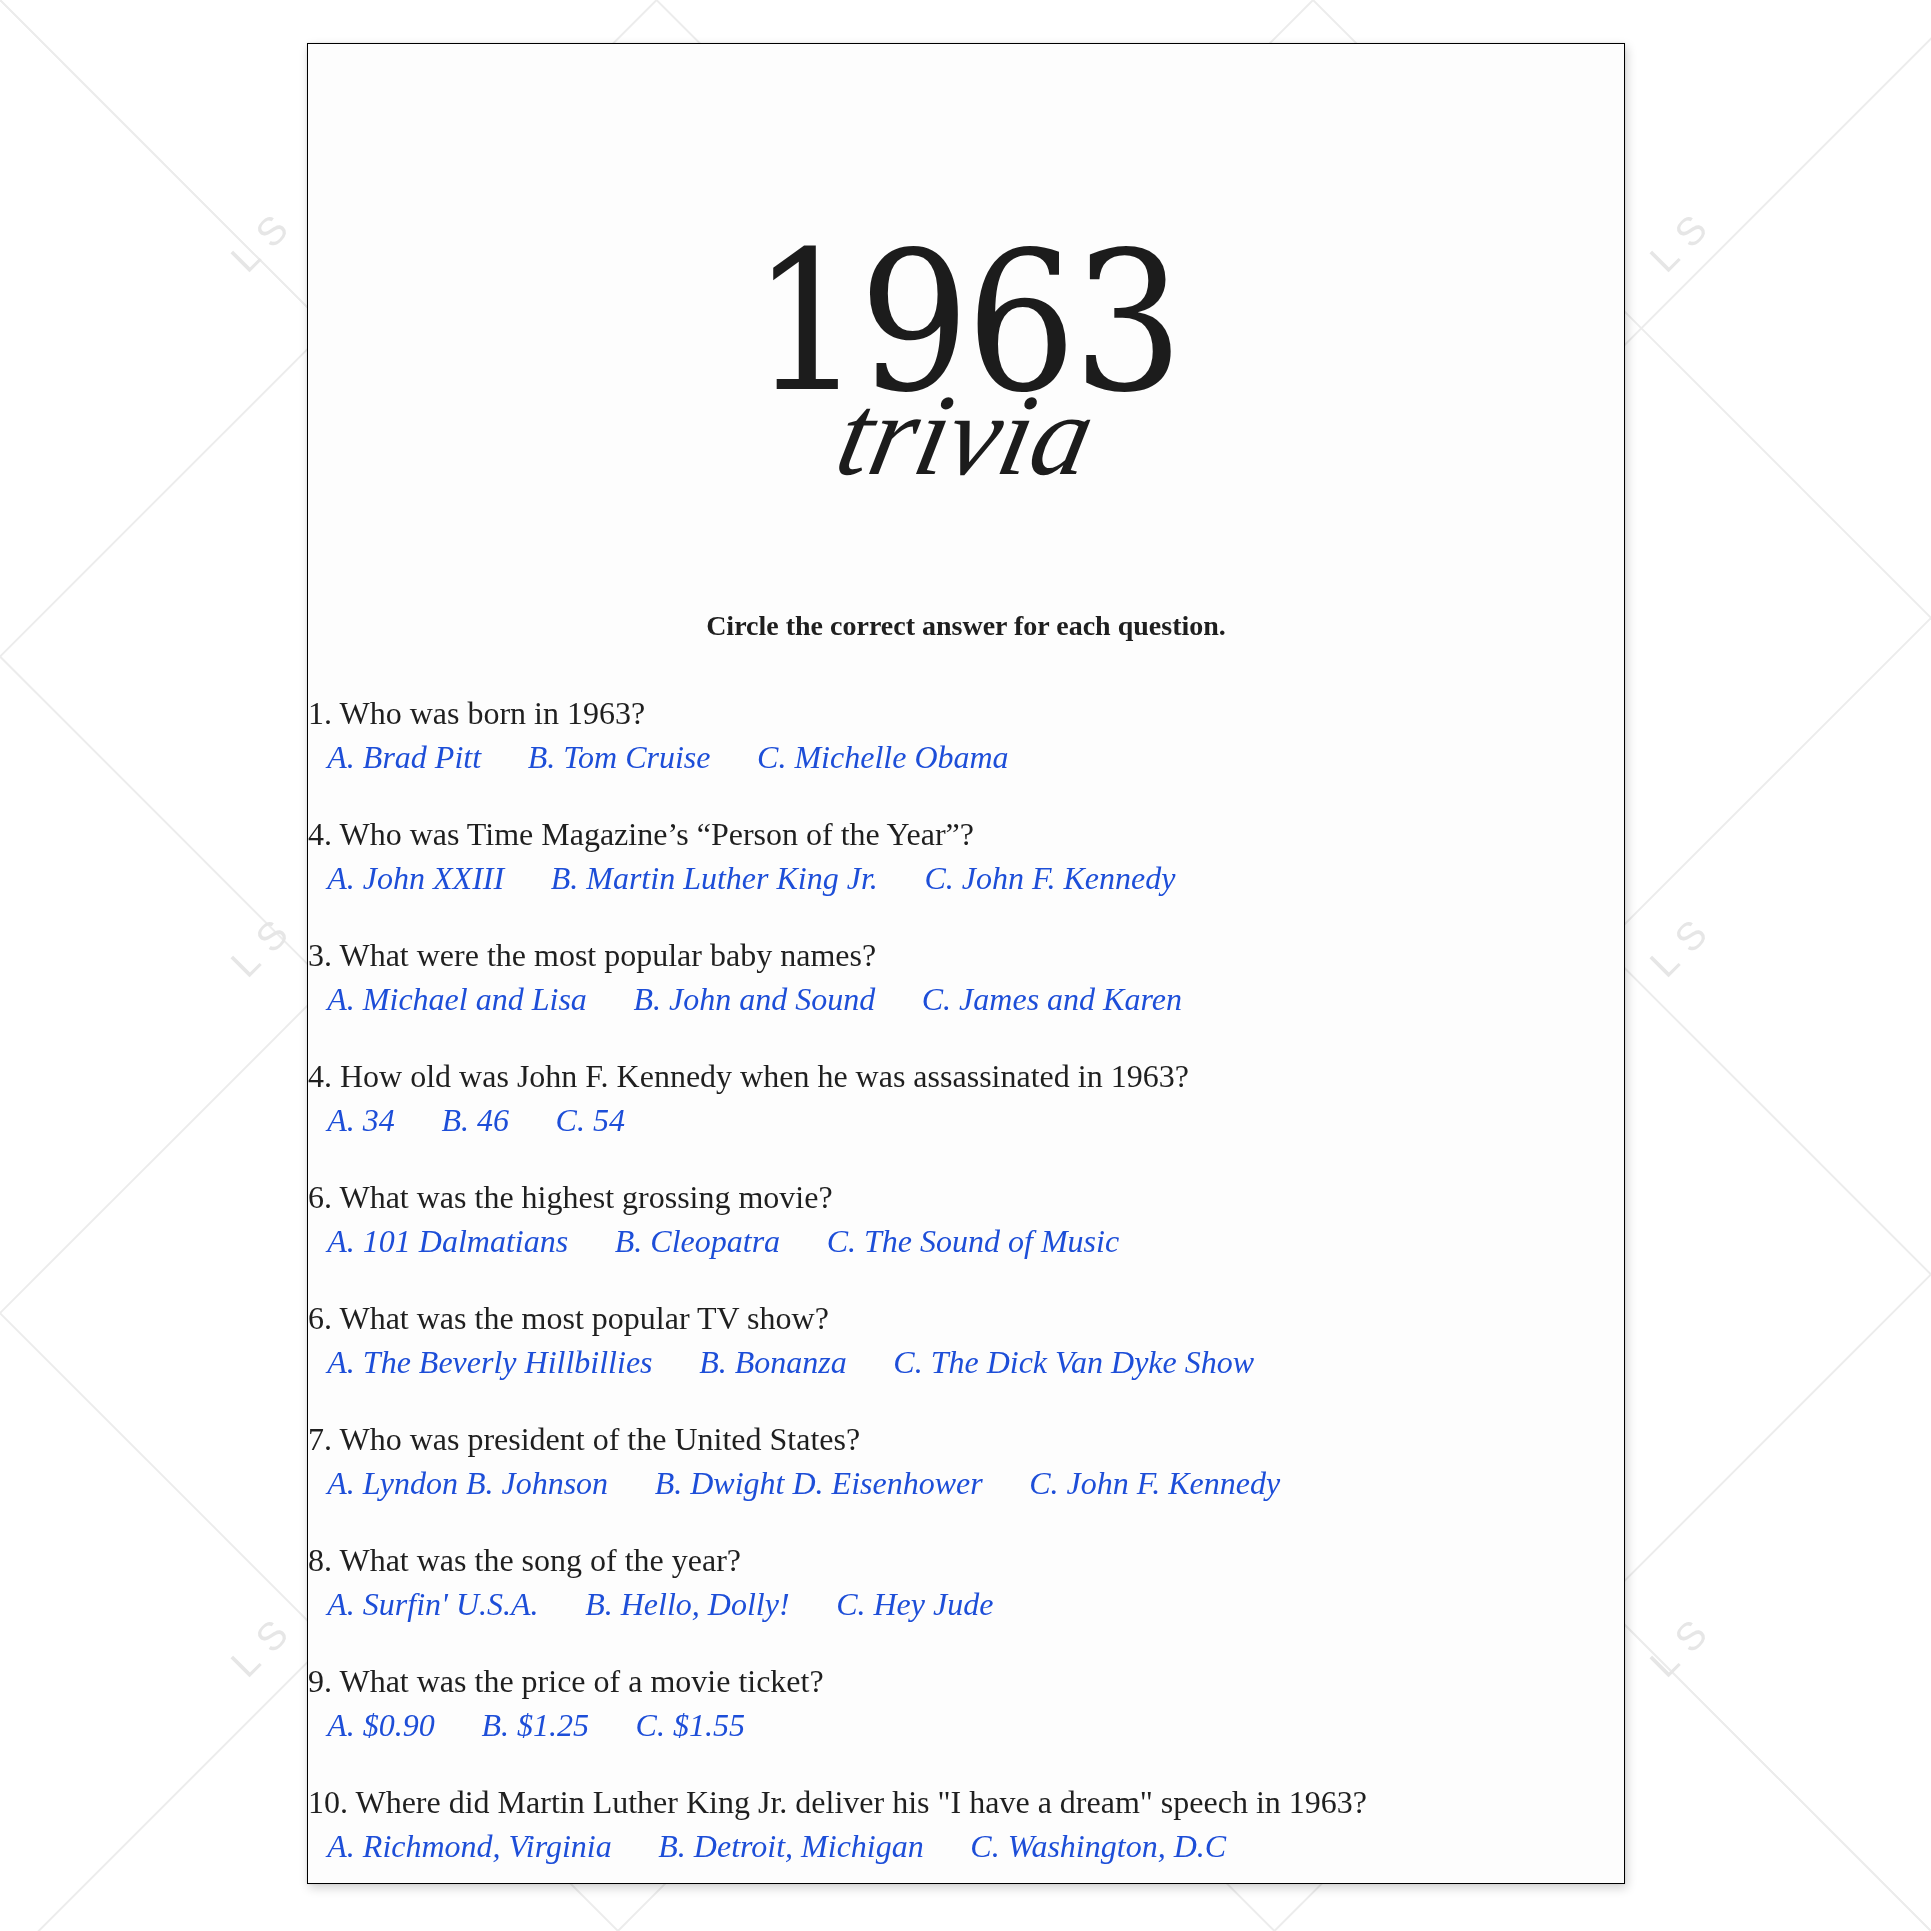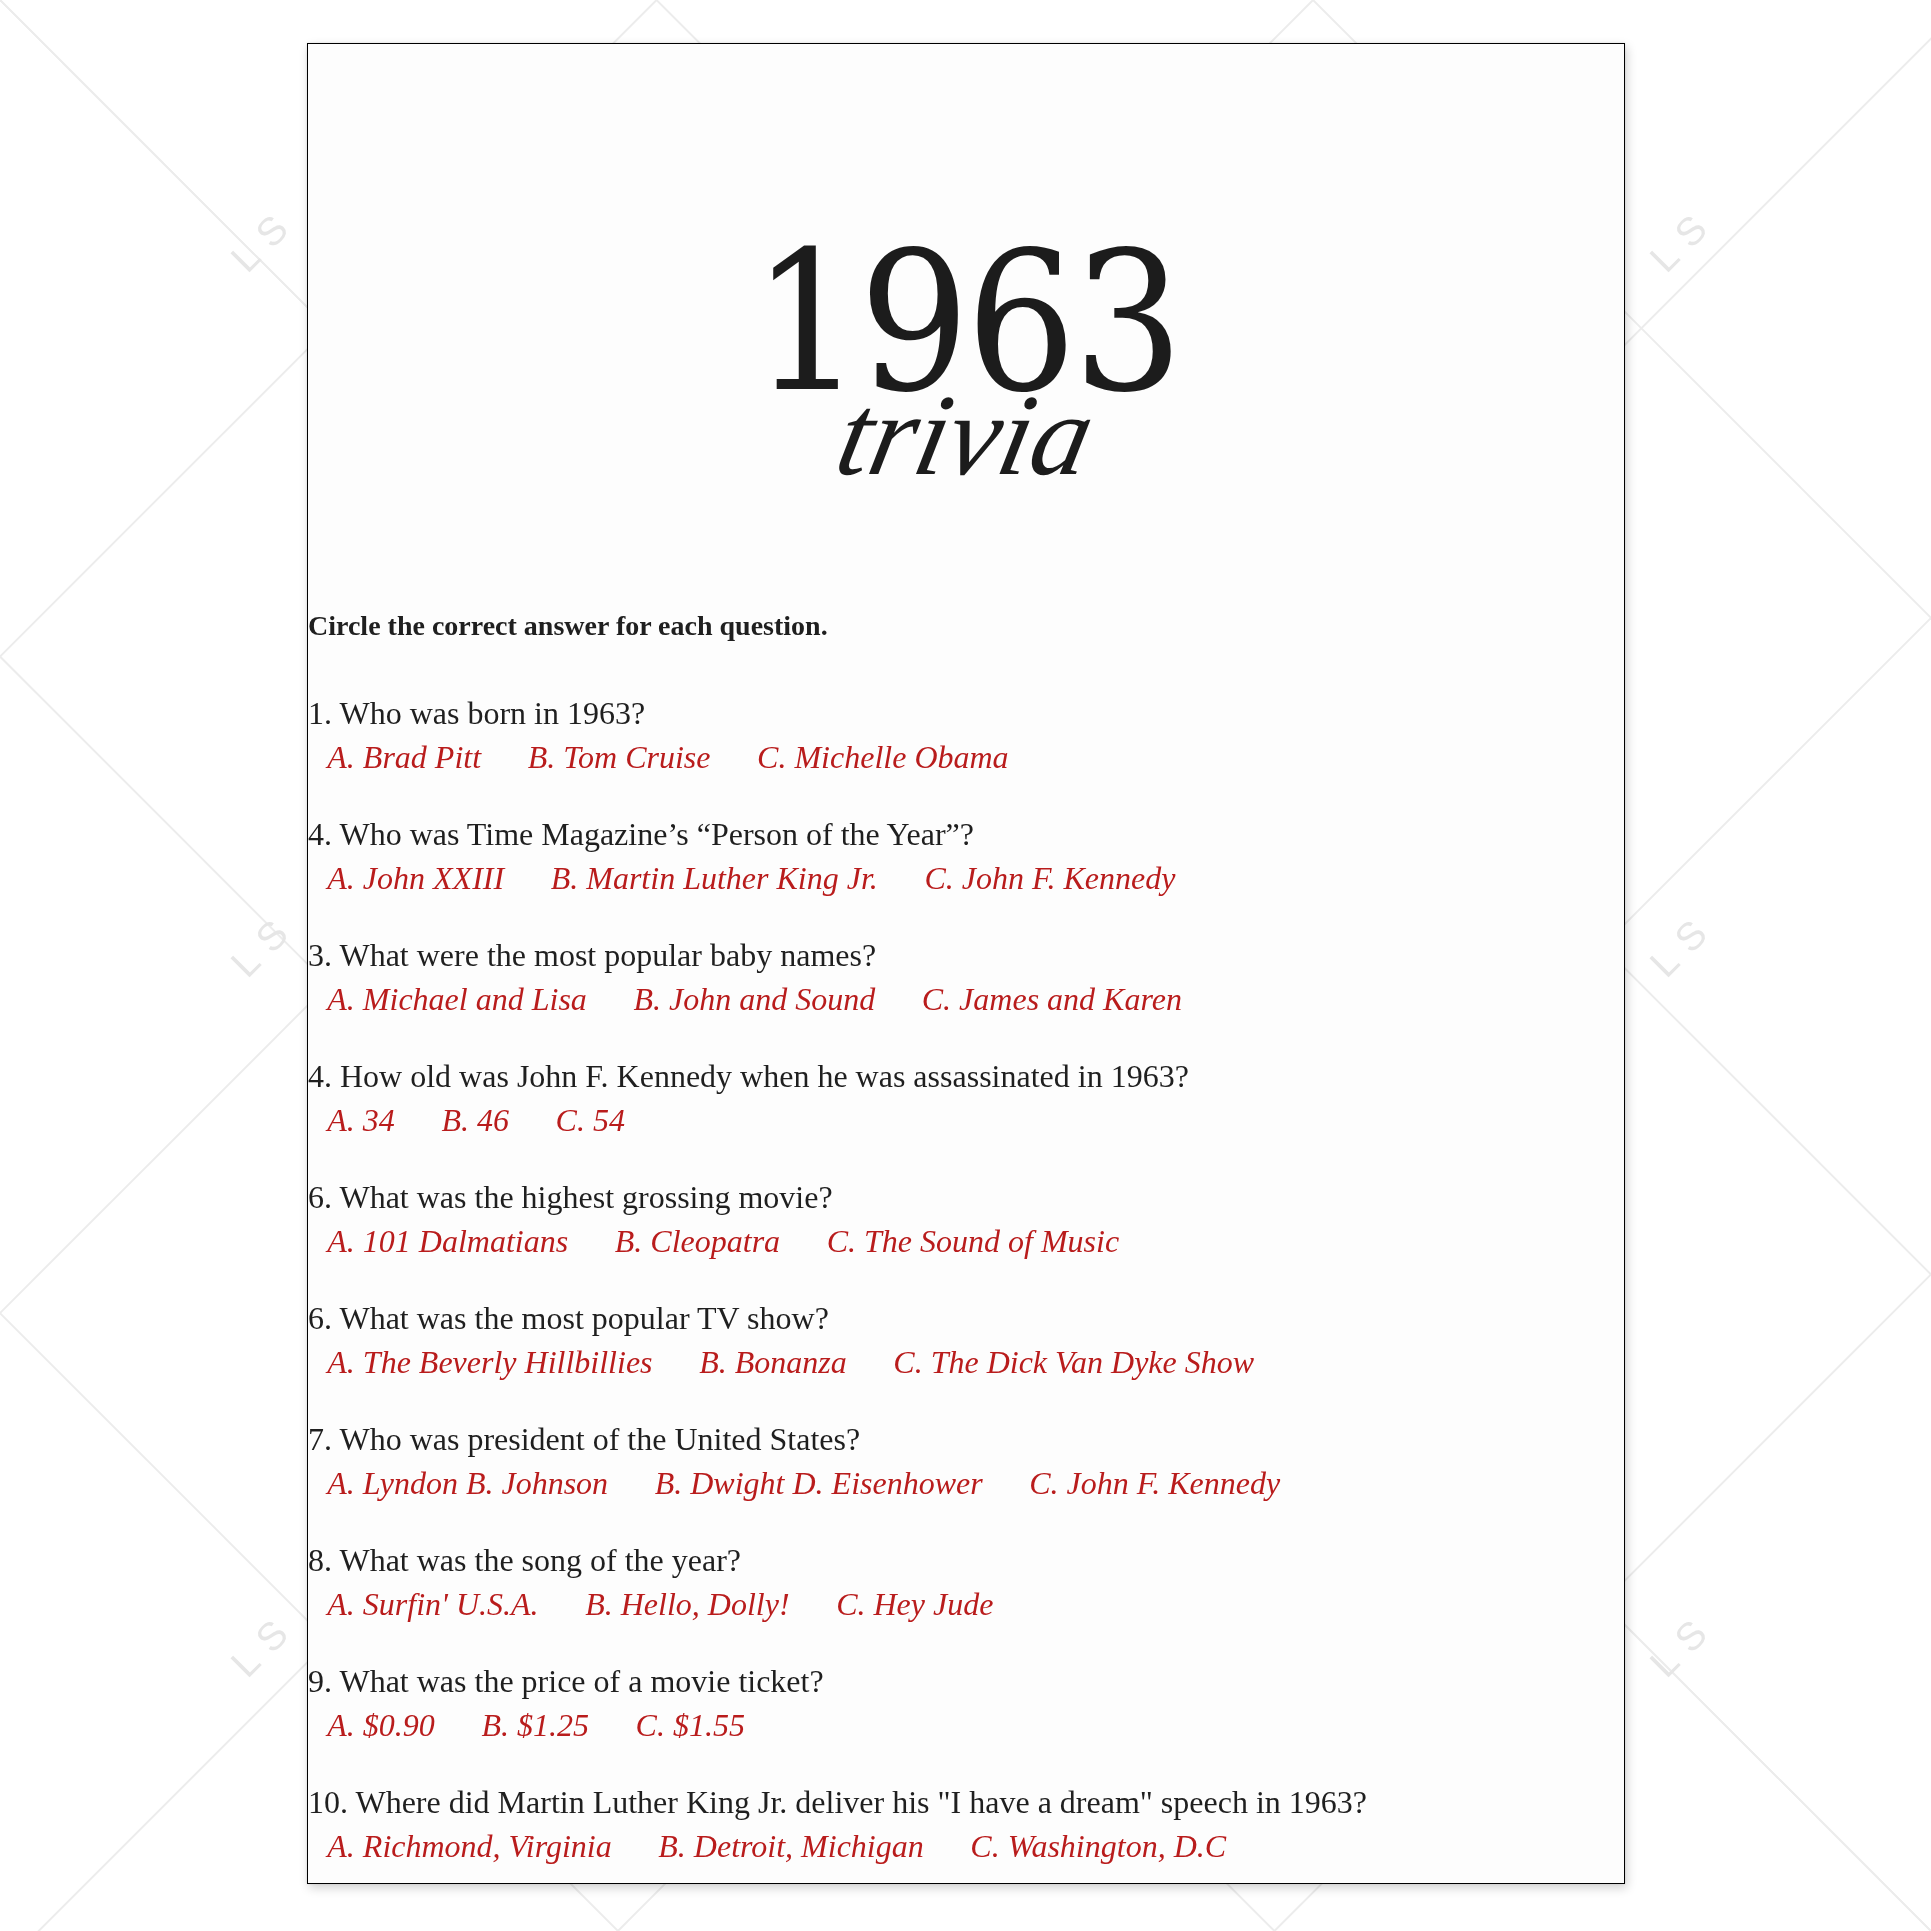--- a/index.html
+++ b/index.html
@@ -66,20 +66,21 @@
       font-size: 116px;
       line-height: 126px;
       color: #1c1c1c;
       transform: skewX(-12deg);
     }
     .instructions {
       position: absolute;
       left: 0;
       right: 0;
       top: 566px;
+      text-align: center;
       font-family: "Liberation Serif", serif;
       font-weight: bold;
       font-size: 28px;
       color: #1f1f1f;
     }
     .questions {
       position: absolute;
       left: 0;
       right: 0;
       top: 647px;
@@ -94,21 +95,21 @@
       font-size: 32px;
       line-height: 44px;
       color: #1f1f1f;
     }
     .q-options {
       display: block;
       font-family: "Liberation Serif", serif;
       font-style: italic;
       font-size: 32px;
       line-height: 44px;
-      color: #b91c1c;
+      color: #1d4ed8;
     }
     .q-option {
       display: inline-block;
       margin: 0 19.3px;
     }
   </style>
 </head>
 <body>
 
 <div class="stage">

